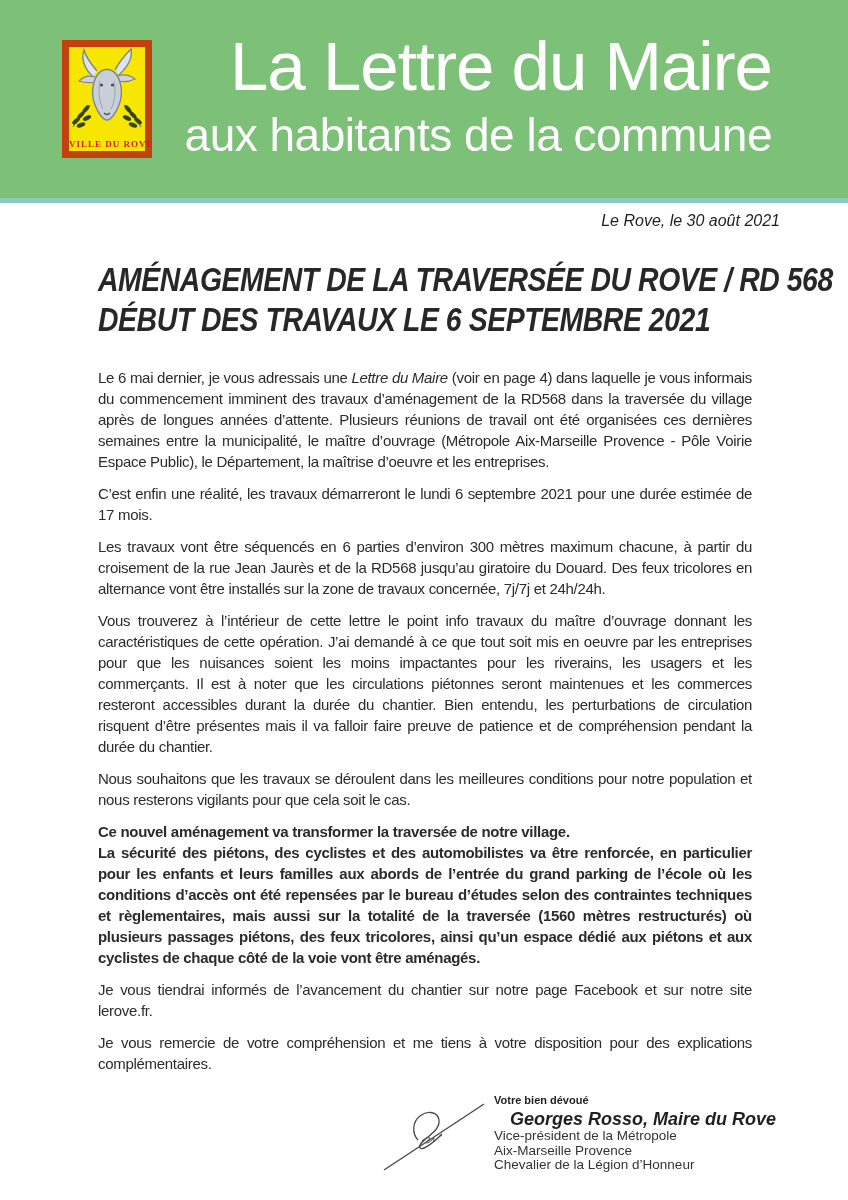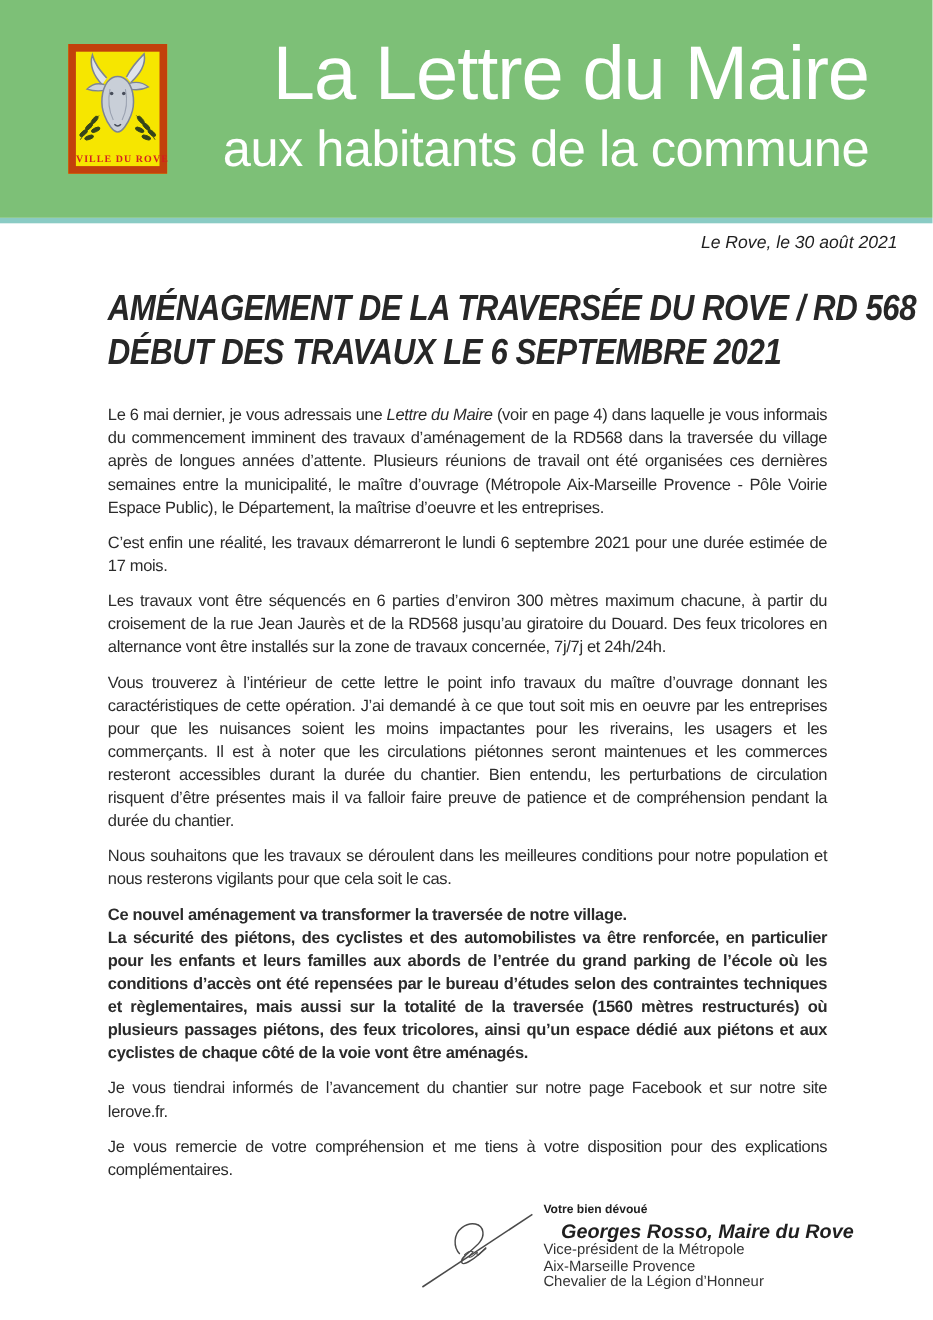--- a/index.html
+++ b/index.html
@@ -14,31 +14,31 @@
     position:absolute;left:62px;top:40px;width:90px;height:118px;
     background:#f6e600;border:7px solid #c2410c;box-sizing:border-box;
   }
   .crest-inner{position:relative;width:100%;height:100%;}
   .crest svg{position:absolute;left:0;top:0;}
   .crest-caption{
     position:absolute;left:0;right:0;bottom:2px;text-align:center;
     font-family:"Liberation Serif",serif;font-weight:bold;font-size:9px;
     color:#d41f1f;letter-spacing:1px;white-space:nowrap;
   }
-  .masthead{position:absolute;top:30px;right:58px;text-align:right;color:#ffffff;}
+  .masthead{position:absolute;top:30px;right:76px;text-align:right;color:#ffffff;}
   .masthead h1{
     margin:0;font-size:69px;font-weight:400;line-height:1.08;letter-spacing:-1px;
   }
   .subtitle{font-size:46px;line-height:1.1;margin-top:5px;letter-spacing:-0.5px;}
 
   .divider{height:5px;background:#8acbc4;}
 
   
   .dateline{
-    text-align:right;padding:9px 32px 0 0;font-style:italic;font-size:16px;color:#1f1f1f;
+    text-align:right;padding:9px 68px 0 0;font-style:italic;font-size:16px;color:#1f1f1f;
   }
 
   
   .headline{
     margin:30px 0 0 98px;font-weight:bold;font-style:italic;font-size:33px;
     line-height:40px;color:#272727;letter-spacing:-0.5px;white-space:nowrap;
     transform:scaleX(0.86);transform-origin:left top;
   }
 
   

